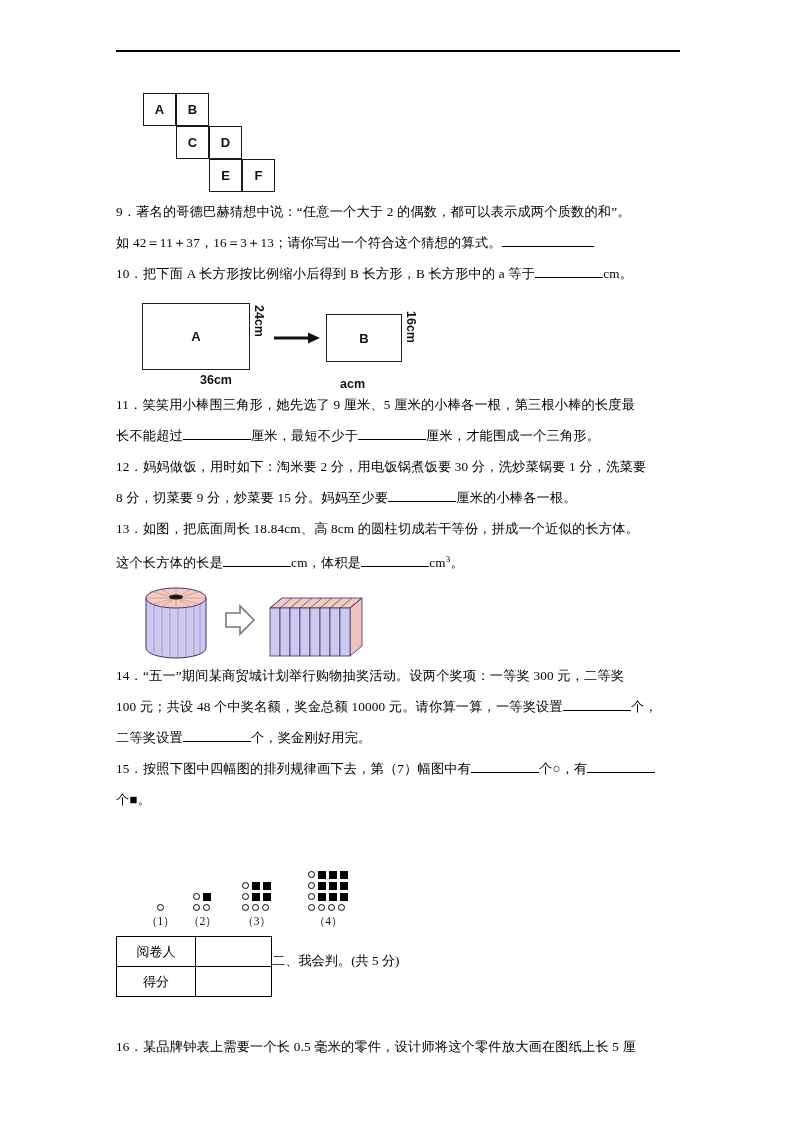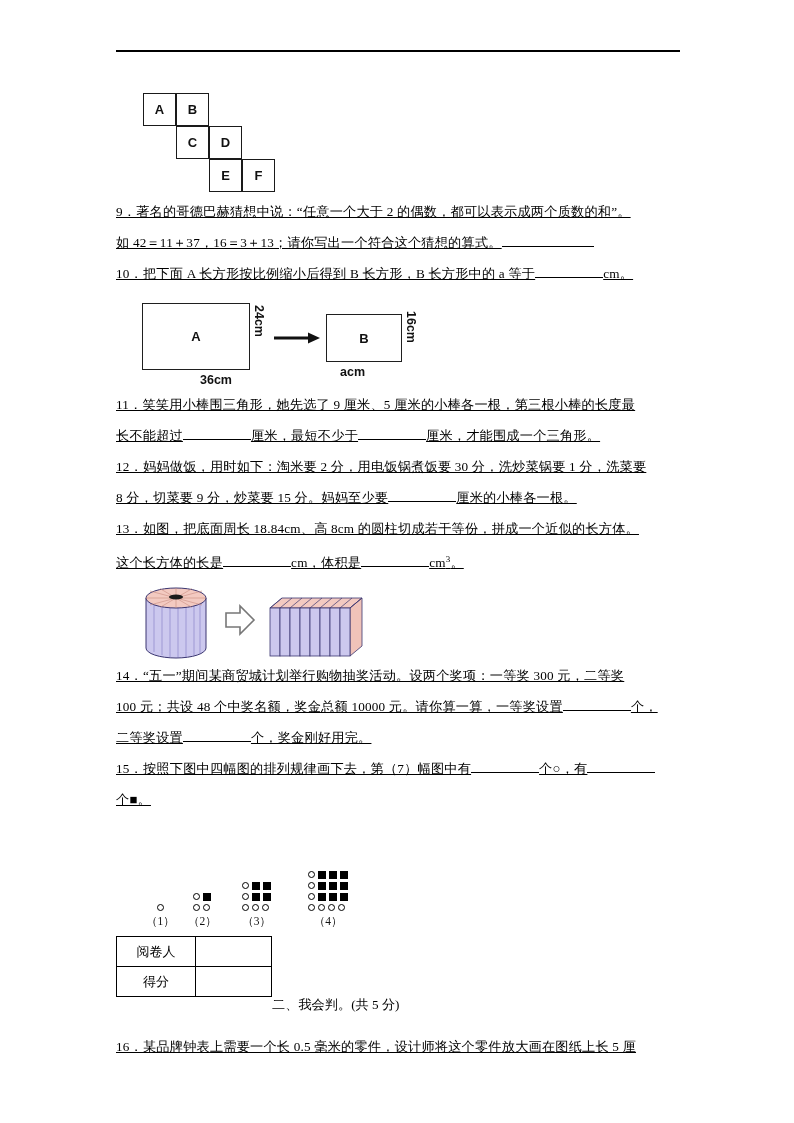--- a/index.html
+++ b/index.html
@@ -35,21 +35,20 @@
     top: 78px;
     width: 566px;
   }
   .q {
     font-size: 13.2px;
     line-height: 31px;
     letter-spacing: 0.2px;
     margin: 0;
     padding: 0;
     text-align: justify;
-    text-decoration: underline;
   }
   .q-block { margin-bottom: 0px; }
   .blank {
     display: inline-block;
     border-bottom: 1px solid #000;
     vertical-align: baseline;
   }
   .bl-md { width: 68px; }
   .bl-lg { width: 92px; }
 
@@ -107,21 +106,21 @@
     color: #111;
     white-space: nowrap;
   }
   .vert {
     writing-mode: vertical-rl;
     text-orientation: mixed;
   }
   #lab36 { left: 28px; top: 74px; margin-left: 32px; }
   #lab24 { left: 112px; top: 6px; }
   #lab16 { left: 264px; top: 12px; }
-  #labacm { left: 200px; top: 66px; }
+  #labacm { left: 200px; top: 78px; }
   .arrow-right {
     position: absolute;
     left: 134px;
     top: 33px;
     width: 46px;
     height: 12px;
   }
 
   
   .cylfig {
@@ -190,21 +189,20 @@
     padding: 0;
   }
   .scoretable td.wide { width: 75px; }
   .section-title {
     position: absolute;
     left: 272px;
     top: 952px;
     font-size: 13.2px;
     font-family: "Liberation Serif", serif;
     white-space: nowrap;
-    margin-top: 44px;
   }
   .q16 {
     position: absolute;
     left: 116px;
     top: 1031px;
     width: 566px;
     font-size: 13.2px;
     line-height: 31px;
   }
   .spacer-q9   { height: 118px; }

